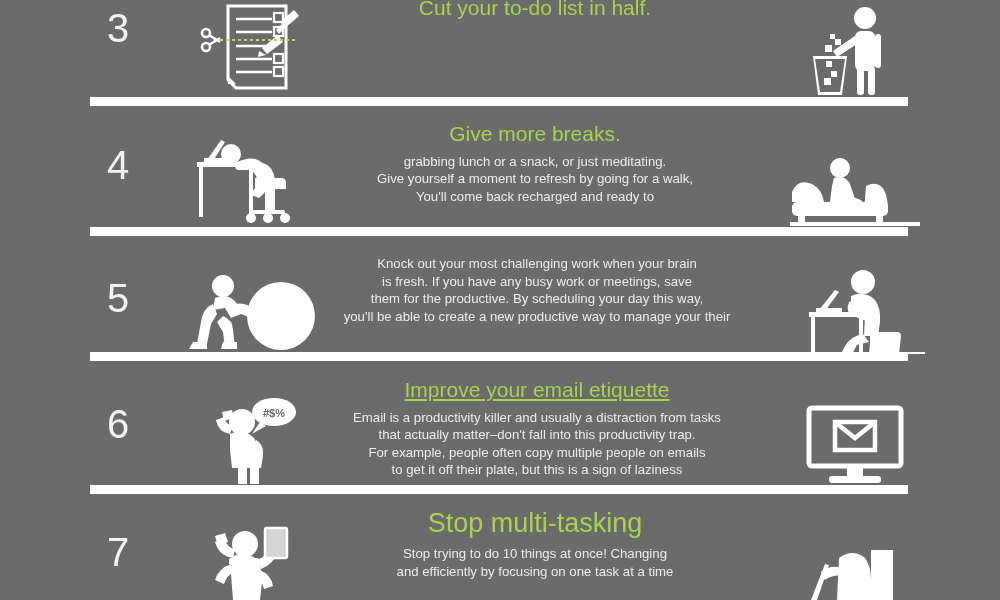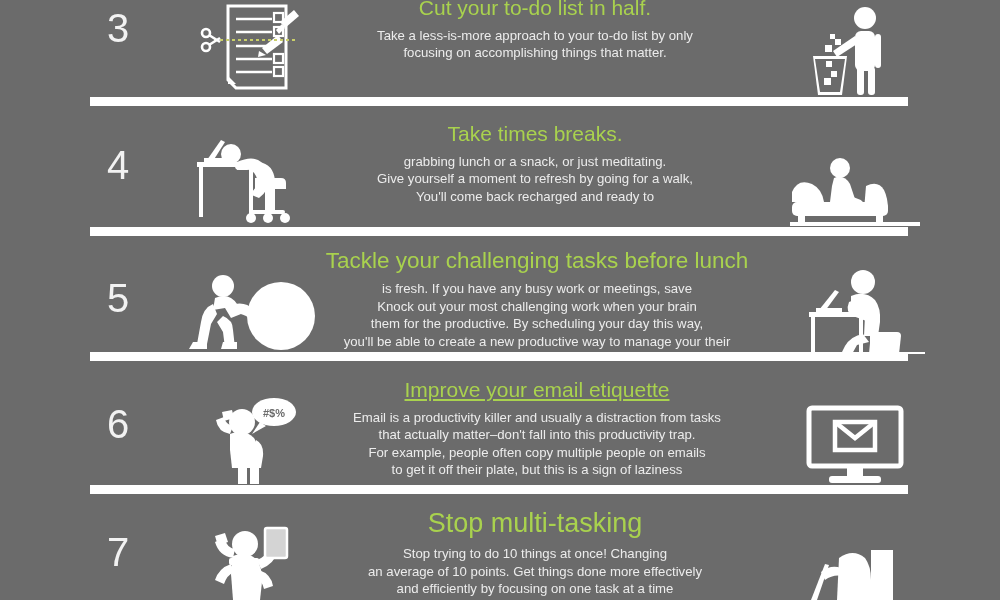--- a/index.html
+++ b/index.html
@@ -134,24 +134,20 @@
         <circle cx="8" cy="31" r="4"></circle>
         <circle cx="8" cy="45" r="4"></circle>
         <path d="M11 33 L22 40"></path>
         <path d="M11 43 L22 36"></path>
       </g>
     </svg>
   </div>
 
   <div class="textcol" id="txt3">
     <div class="heading">Cut your to-do list in half.</div>
-    <div class="body">
-      <div>Take a less-is-more approach to your to-do list by only</div>
-      <div>focusing on accomplishing things that matter.</div>
-    </div>
   </div>
 
   <div class="icon-right" id="ir3">
     <svg width="112" height="92" viewBox="0 0 112 92">
       <g fill="#ffffff">
         <circle cx="66" cy="14" r="11"></circle>
         <rect x="56" y="27" width="20" height="40" rx="6"></rect>
         <rect x="58" y="63" width="7" height="28" rx="3"></rect>
         <rect x="69" y="63" width="7" height="28" rx="3"></rect>
         <rect x="76" y="30" width="6" height="34" rx="3"></rect>
@@ -190,21 +186,21 @@
         <rect x="74" y="58" width="6" height="20"></rect>
         <rect x="60" y="78" width="34" height="4" rx="2"></rect>
         <circle cx="60" cy="86" r="5"></circle>
         <circle cx="77" cy="86" r="5"></circle>
         <circle cx="94" cy="86" r="5"></circle>
       </g>
     </svg>
   </div>
 
   <div class="textcol" id="txt4">
-    <div class="heading">Take times breaks.</div>
+    <div class="heading">Give more breaks.</div>
     <div class="body">
       <div>grabbing lunch or a snack, or just meditating.</div>
       <div>Give yourself a moment to refresh by going for a walk,</div>
       <div>You'll come back recharged and ready to</div>
     </div>
   </div>
 
   <div class="icon-right" id="ir4">
     <svg width="130" height="74" viewBox="0 0 130 74">
       <g fill="#ffffff">
@@ -234,24 +230,23 @@
         <path d="M26 32 q-10 4 -12 18 l-4 22 h10 l4 -20 6 -10 Z"></path>
         <path d="M36 44 q10 4 10 14 l2 18 h-10 l-2 -16 -6 -10 Z"></path>
         <path d="M6 70 h14 v7 H2 Z"></path>
         <path d="M36 70 h14 v7 H34 Z"></path>
         <circle cx="94" cy="44" r="34"></circle>
       </g>
     </svg>
   </div>
 
   <div class="textcol" id="txt5">
-    <div class="heading">Tackle your challenging tasks before lunch</div>
     <div class="body">
+      <div>Knock out your most challenging work when your brain</div>
       <div>is fresh. If you have any busy work or meetings, save</div>
-      <div>Knock out your most challenging work when your brain</div>
       <div>them for the productive. By scheduling your day this way,</div>
       <div>you'll be able to create a new productive way to manage your their</div>
     </div>
   </div>
 
   <div class="icon-right" id="ir5">
     <svg width="140" height="86" viewBox="0 0 140 86">
       <g fill="#ffffff">
         <circle cx="78" cy="14" r="12"></circle>
         <path d="M66 28 q14 -6 24 4 q6 8 5 22 l-2 14 h-14 l1 -20 -14 -8 Z"></path>
@@ -338,21 +333,20 @@
         <rect x="36" y="36" width="30" height="7" rx="2"></rect>
         <path d="M44 43 l8 10 8 -10 Z"></path>
       </g>
     </svg>
   </div>
 
   <div class="textcol" id="txt7">
     <div class="heading">Stop multi-tasking</div>
     <div class="body">
       <div>Stop trying to do 10 things at once! Changing</div>
-      <div>an average of 10 points. Get things done more effectively</div>
       <div>and efficiently by focusing on one task at a time</div>
     </div>
   </div>
 
   <div class="icon-right" id="ir7">
     <svg width="120" height="72" viewBox="0 0 120 72">
       <g fill="#ffffff">
         <path d="M44 30 q14 -10 26 0 q6 8 6 22 v20 H42 Z"></path>
         <path d="M76 22 h22 v50 H76 Z"></path>
         <path d="M16 72 L30 36 L34 37 L22 72 Z"></path>

